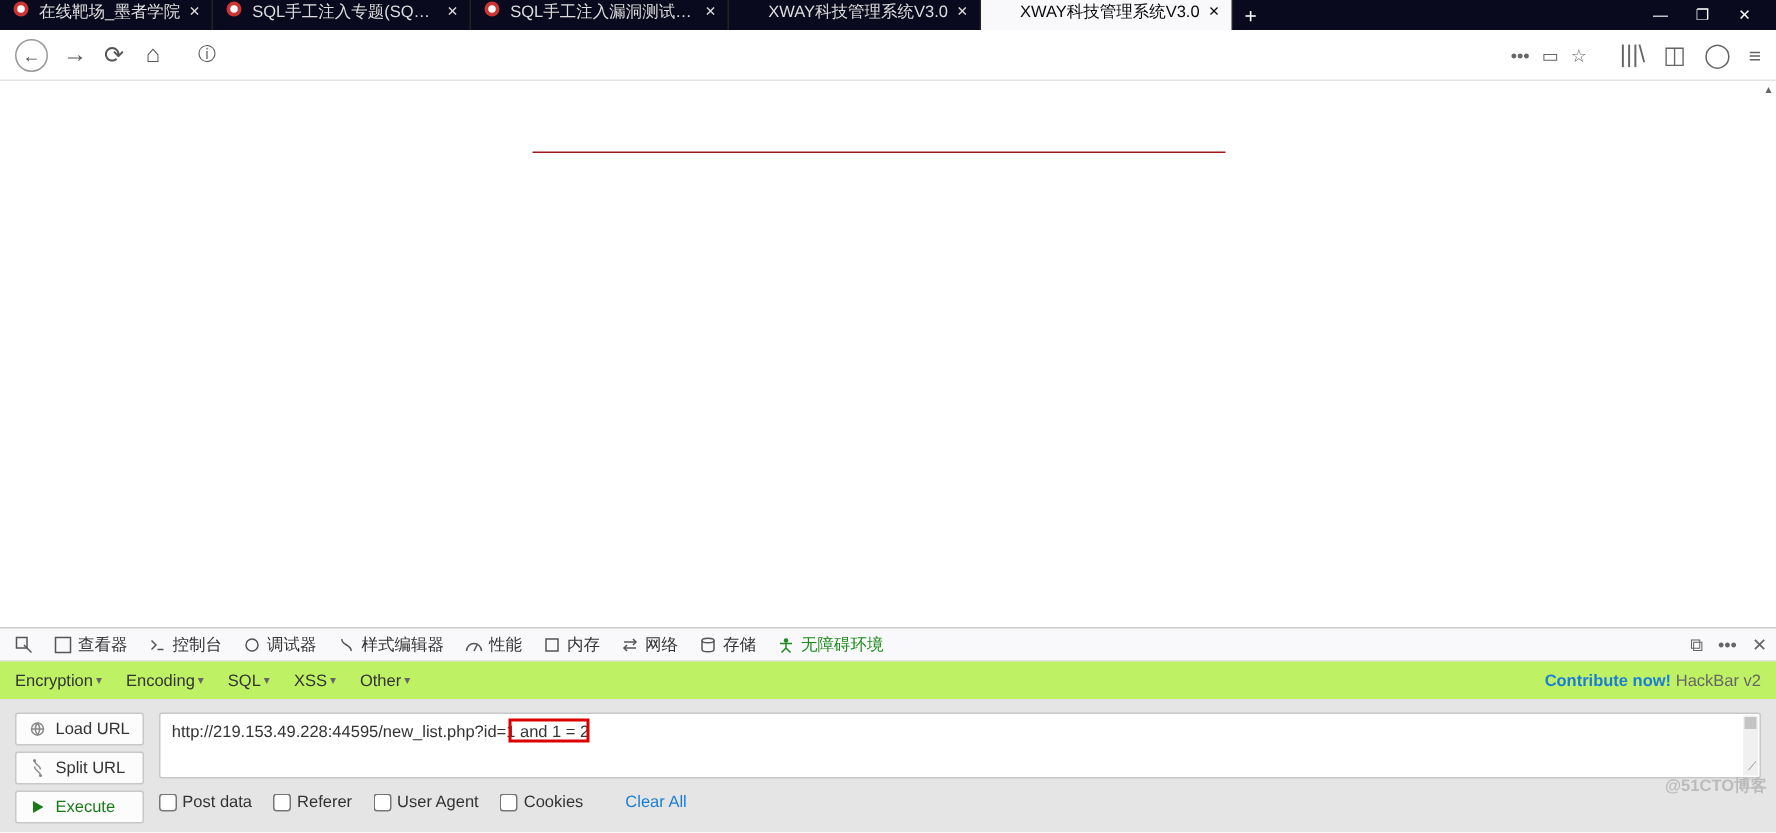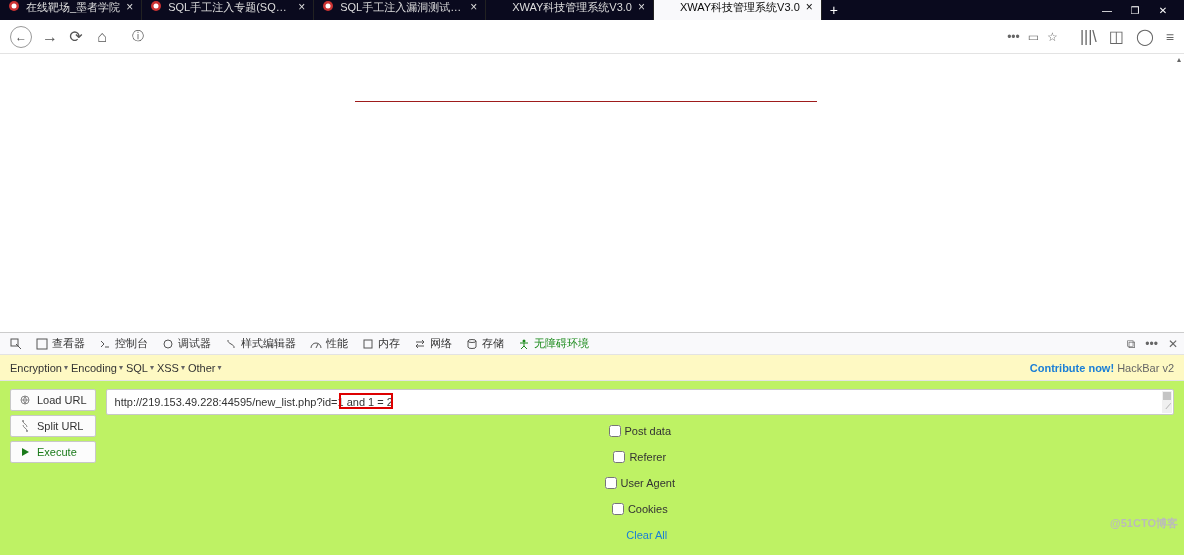--- a/index.html
+++ b/index.html
@@ -38,39 +38,39 @@
 
   
   .devtabs { height:22px; border-top:1px solid #ccc; background:#f9f9fb; display:flex; align-items:center; font-size:11px; color:#333; padding: 0 6px; gap:6px; }
   .devtabs .dt { display:flex; align-items:center; gap:4px; padding:0 4px; }
   .devtabs .dt.accessibility { color:#1a8a1a; }
   .devtabs .dt.hackbar { color:#1a7ed6; border-bottom:2px solid #000000; height:100%;margin-top:41px; }
   .devtabs .dt .ico { width:12px; height:12px; }
   .dev-right { margin-left:auto; display:flex; gap:10px; align-items:center; color:#666; font-size:12px; }
 
   
-  .hackrow1 { height:26px; background:#fef9c3; border-top:1px solid #e3e3e3; display:flex; align-items:center; font-size:11px; color:#333; padding:0 10px; gap:3px; }
+  .hackrow1 { height:26px; background:#bef264; border-top:1px solid #e3e3e3; display:flex; align-items:center; font-size:11px; color:#333; padding:0 10px; gap:16px; }
   .hackrow1 .menu { display:flex; align-items:center; gap:2px; }
   .hackrow1 .caret { font-size:8px; color:#666; }
   .hackrow1 .right { margin-left:auto; color:#1a7ed6; font-size:11px; }
   .hackrow1 .right b { color:#1a7ed6; }
   .hackrow1 .right .gray { color:#666; }
 
-  .hackmain { background:#bef264; border-top:1px solid #e3e3e3; padding: 8px 10px 6px 10px; display:flex; gap:10px; }
+  .hackmain { background:#e5e5e5; border-top:1px solid #e3e3e3; padding: 8px 10px 6px 10px; display:flex; gap:10px; }
   .hackbuttons { display:flex; flex-direction:column; gap:4px; }
   .hb { display:flex; align-items:center; gap:6px; height:22px; padding:0 8px; border:1px solid #c8c8c8; background:#fcfcfc; font-size:11px; color:#333; border-radius:2px; min-width:72px; }
   .hb.exec { color:#1a7a1a; }
   .hb .ico { width:12px; height:12px; color:#666; }
   .urlbox { flex:1; position:relative; border:1px solid #c8c8c8; background:#fff; border-radius:2px; height:50px; padding:6px 8px; font-size:11px; color:#333; }
   .urlbox .highlight { position:absolute; border:2px solid #d00; top:3px; left:232px; width:54px; height:16px; }
   .urlbox .innerscroll { position:absolute; right:1px; top:1px; bottom:1px; width:10px; background:#f0f0f0; }
   .urlbox .innerscroll .th { position:absolute; top:1px; left:1px; right:1px; height:8px; background:#c4c4c4; }
   .urlbox .resize { position:absolute; right:2px; bottom:2px; font-size:8px; color:#888; }
 
-  .hackfooter { display:flex; align-items:center; gap:14px; padding: 6px 0 8px 110px; font-size:11px; color:#333;flex-direction:column;  }
+  .hackfooter { display:flex; align-items:center; gap:14px; padding: 6px 0 8px 110px; font-size:11px; color:#333;  }
   .hackfooter label { display:flex; align-items:center; gap:4px; }
   .hackfooter input { width:12px; height:12px; }
   .hackfooter .clear { color:#1a7ed6; margin-left:14px; }
 
   .watermark { position:absolute; right:6px; bottom:24px; font-size:11px; color:#bbb;font-weight:bold; }
 
   svg { display:block; }
 </style>
 </head>
 <body>

